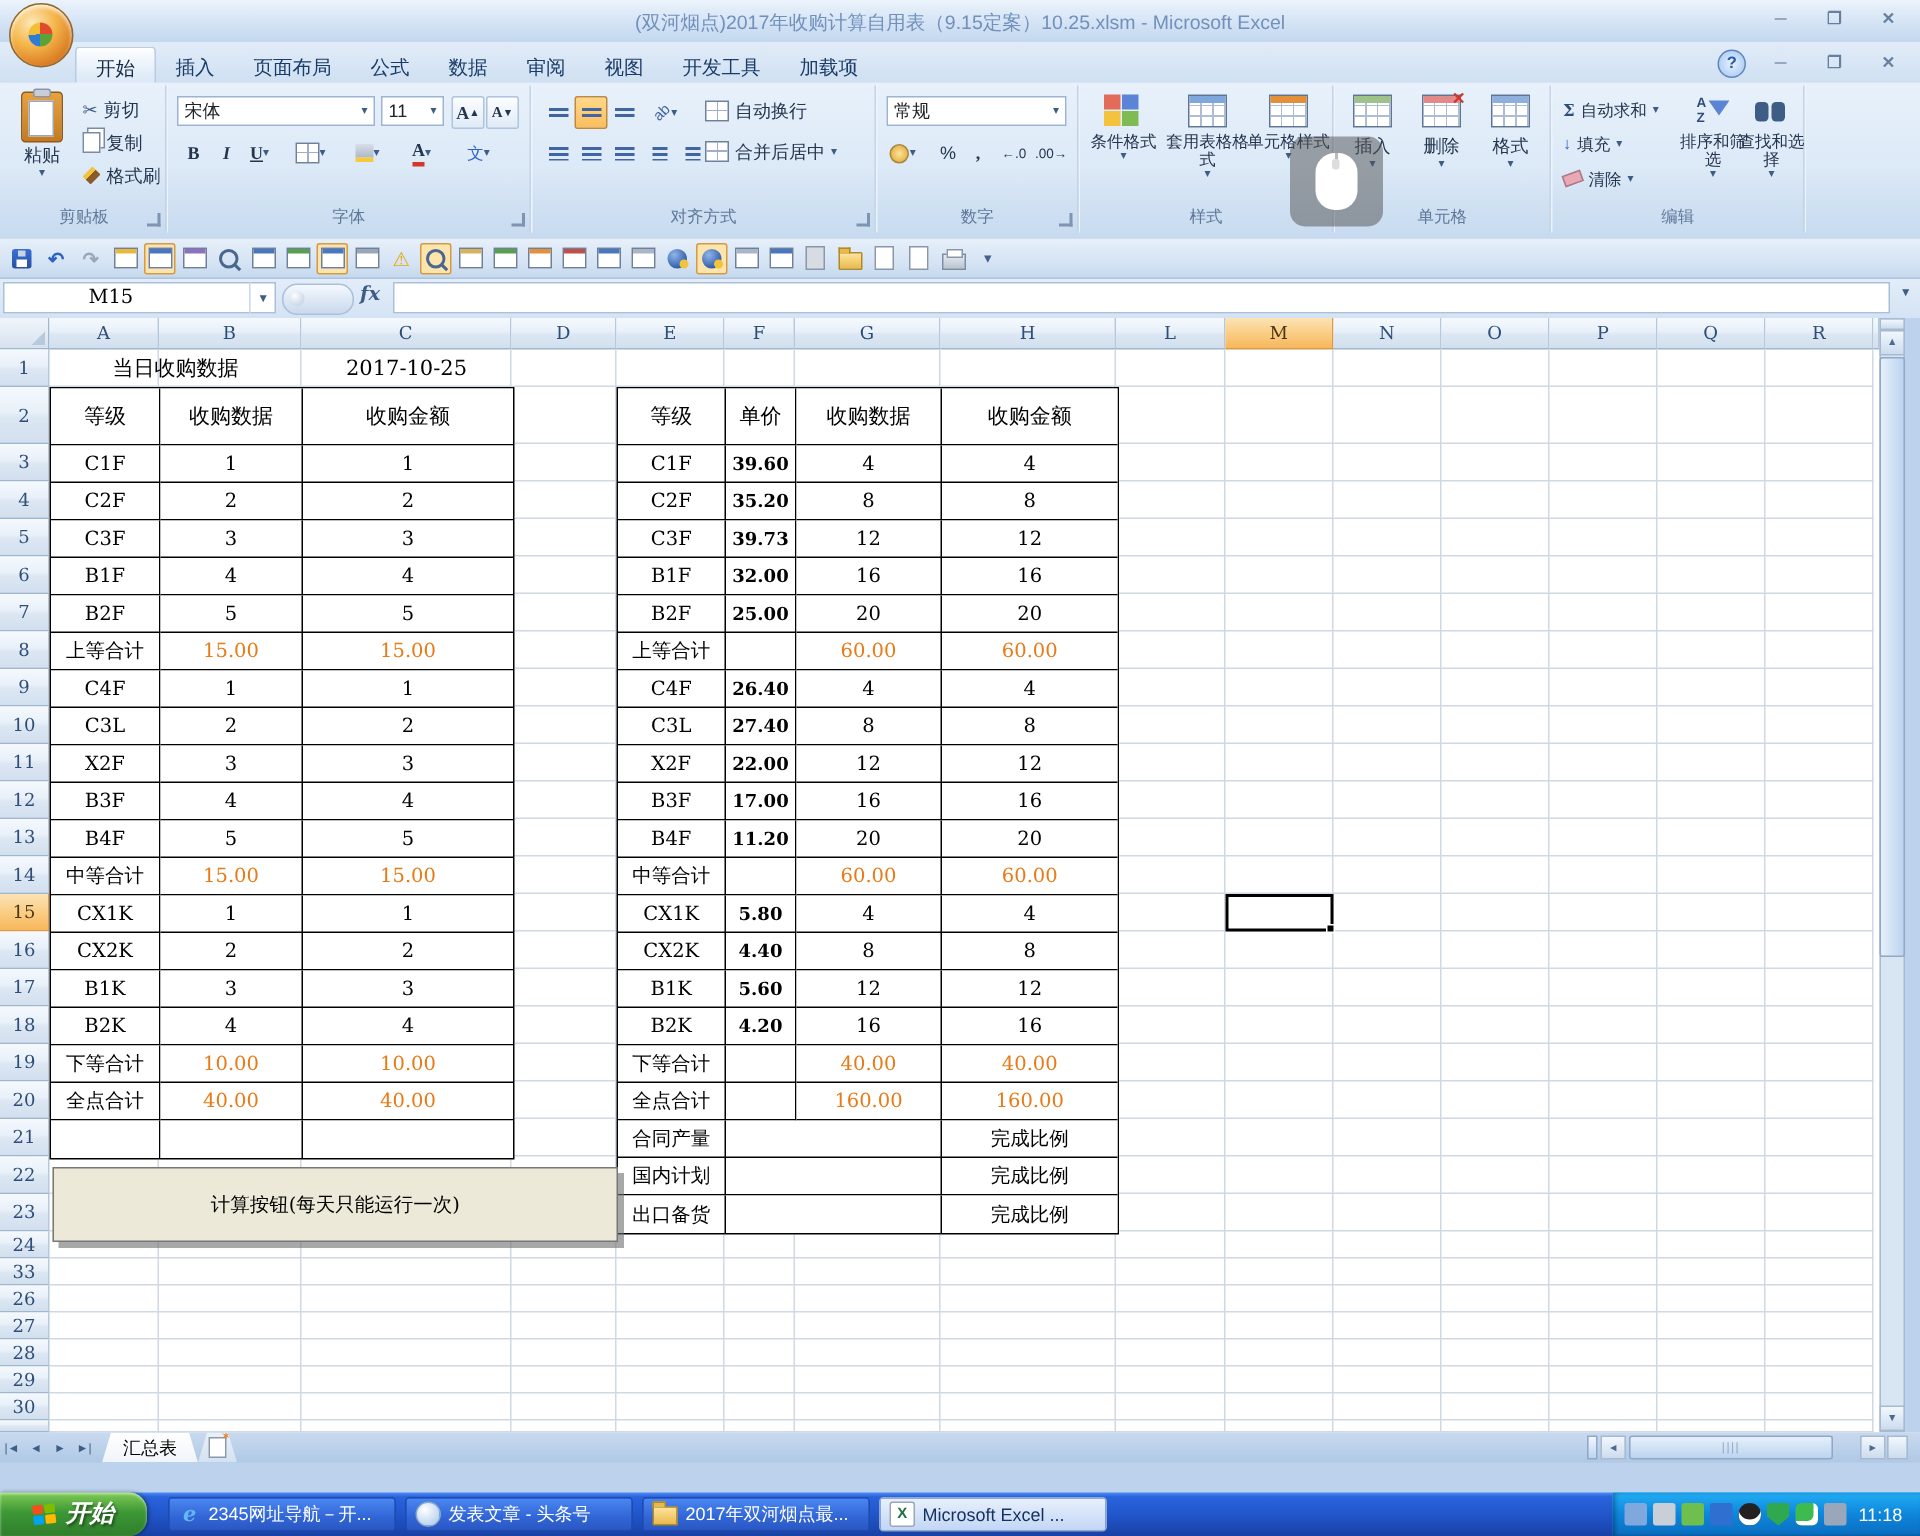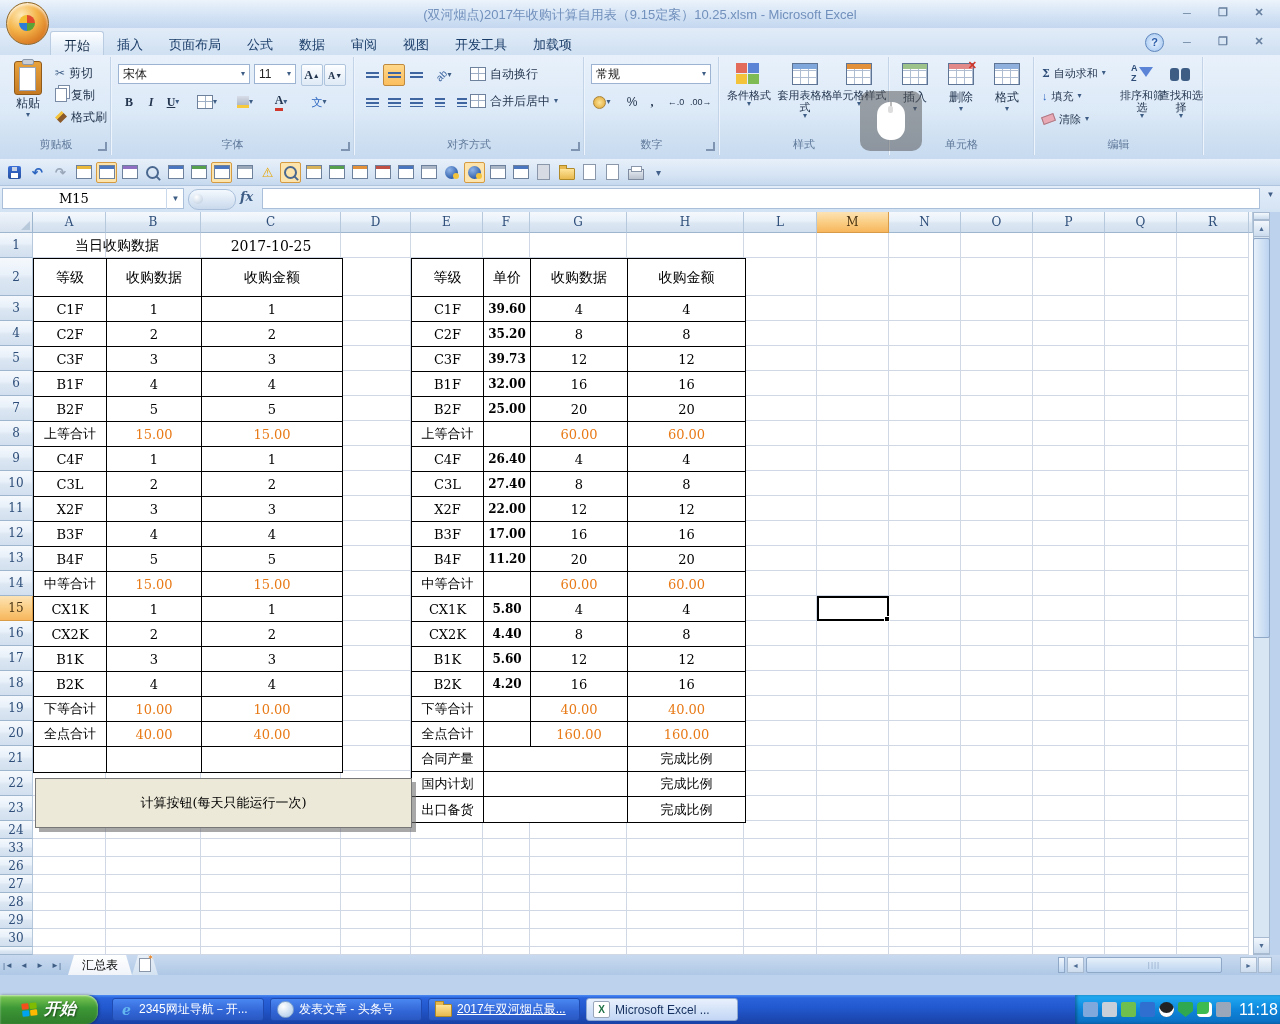--- a/index.html
+++ b/index.html
@@ -215,21 +215,21 @@
   .ico-ie{color:#63B6F0;font:bold italic 14px "DejaVu Serif",serif;}
   .taskbtn.active .ico-excel-b{background:#fff;border:1px solid #9AA7BA;color:#1E7145;font:bold 10px "Liberation Sans",sans-serif;}
   .ico-excel-b{background:#fff;color:#1E7145;font:bold 10px "Liberation Sans",sans-serif;border:1px solid #9AA7BA;}
   .ico-circle{background:radial-gradient(circle at 35% 30%,#FFFFFF,#BFD6EF 70%);border-radius:50%;border:1px solid #88A8CC;}
   .ico-folder-t{width:15px;height:11px;background:linear-gradient(#FFE49A,#E8B94E);border:1px solid #B08A28;border-radius:1px;position:relative;margin-top:2px;}
   .ico-folder-t::before{content:"";position:absolute;top:-4px;left:-1px;width:7px;height:3px;background:#E8B94E;border:1px solid #B08A28;border-bottom:none;}
   .tray{position:absolute;right:0;top:0;width:205px;height:29px;
     background:linear-gradient(#22AEF5,#0E86DB 50%,#0A6DC0);box-shadow:inset 2px 0 3px rgba(0,0,0,.3);
     display:flex;align-items:center;padding-left:8px;box-sizing:border-box;gap:4px;}
   .trayico{width:15px;height:15px;border-radius:2px;flex:0 0 auto;}
-  .traytime{color:#fff;font-size:16px;margin-left:4px;}
+  .traytime{color:#fff;font-size:12px;margin-left:4px;}
 </style>
 </head>
 <body>
 
 <div class="screen">
 
   <div class="titlebar">
     <div class="title-text">(双河烟点)2017年收购计算自用表（9.15定案）10.25.xlsm - Microsoft Excel</div>
     <div class="winbtns">
       <div class="winbtn">─</div>
@@ -876,21 +876,21 @@
     </div>
     <div id="taskbuttons">
         <div class="taskbtn" style="left: 112px;">
           <span class="task-ico ico-ie">e</span>
           <span>2345网址导航－开...</span>
         </div>
         <div class="taskbtn" style="left: 270px;">
           <span class="task-ico ico-circle"></span>
           <span>发表文章 - 头条号</span>
         </div>
-        <div class="taskbtn" style="left: 428px; text-decoration: underline;">
+        <div class="taskbtn" style="left: 428px;">
           <span class="task-ico ico-folder-t"></span>
           <span>2017年双河烟点最...</span>
         </div>
         <div class="taskbtn active" style="left: 586px;">
           <span class="task-ico ico-excel-b">X</span>
           <span>Microsoft Excel ...</span>
         </div>
       </div>
     <div class="tray">
       <div id="trayicons" style="display:flex;gap:4px;align-items:center">

